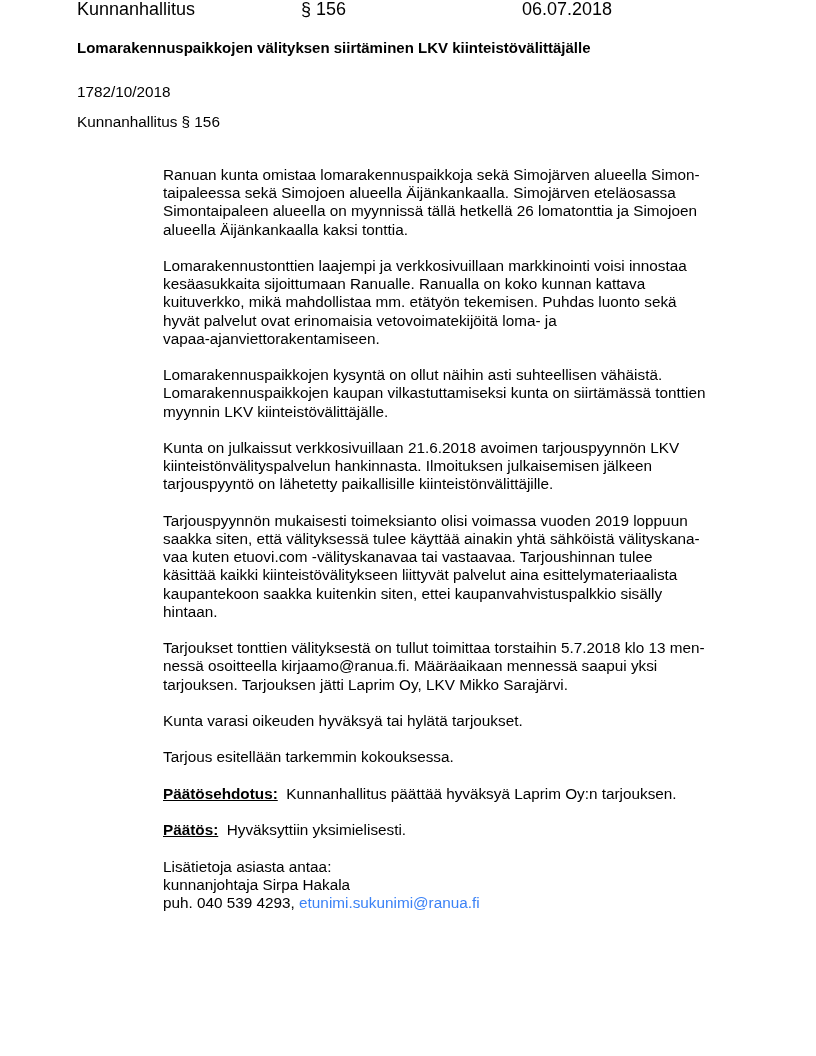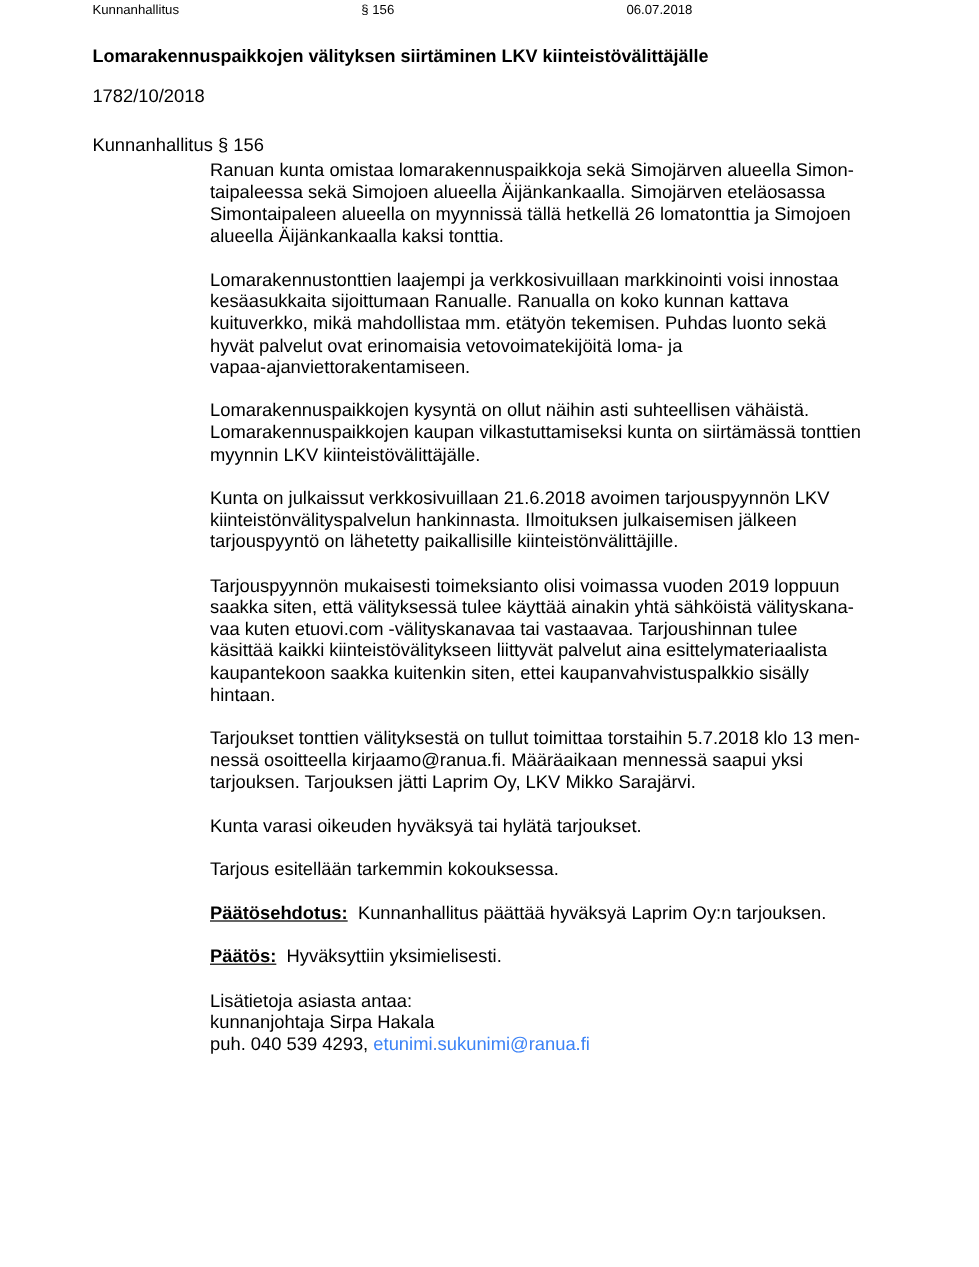--- a/index.html
+++ b/index.html
@@ -13,54 +13,53 @@
       position: relative;
       overflow: hidden;
       font-family: "Liberation Sans", sans-serif;
       color: #000000;
       font-size: 15.3px;
     }
     .hdr {
       position: absolute;
       top: 0px;
       line-height: 18px;
-      font-size: 11px;
+      font-size: 18px;
     }
     .hdr-body { left: 77px; }
     .hdr-sec { left: 301px; }
     .hdr-date { left: 522px; }
 
     .title {
       position: absolute;
       left: 77px;
       top: 37px;
       font-size: 15px;
       font-weight: bold;
       line-height: 22px;
       white-space: nowrap;
     }
     .diary {
       position: absolute;
       left: 77px;
-      top: 72px;
+      top: 83px;
       line-height: 18px;
     }
     .section-ref {
       position: absolute;
       left: 77px;
       top: 113px;
       line-height: 18px;
     }
     .content {
       position: absolute;
       left: 163px;
-      top: 134px;
+      top: 166px;
       width: 590px;
       line-height: 18.2px;
-      margin-left: 12px;
     }
     .para {
       margin: 0 0 18.2px 0;
     }
     .line { display: block; white-space: nowrap; }
     .label-u {
       font-weight: bold;
       text-decoration: underline;
     }
     .link { color: #3b82f6; text-decoration: none; }

